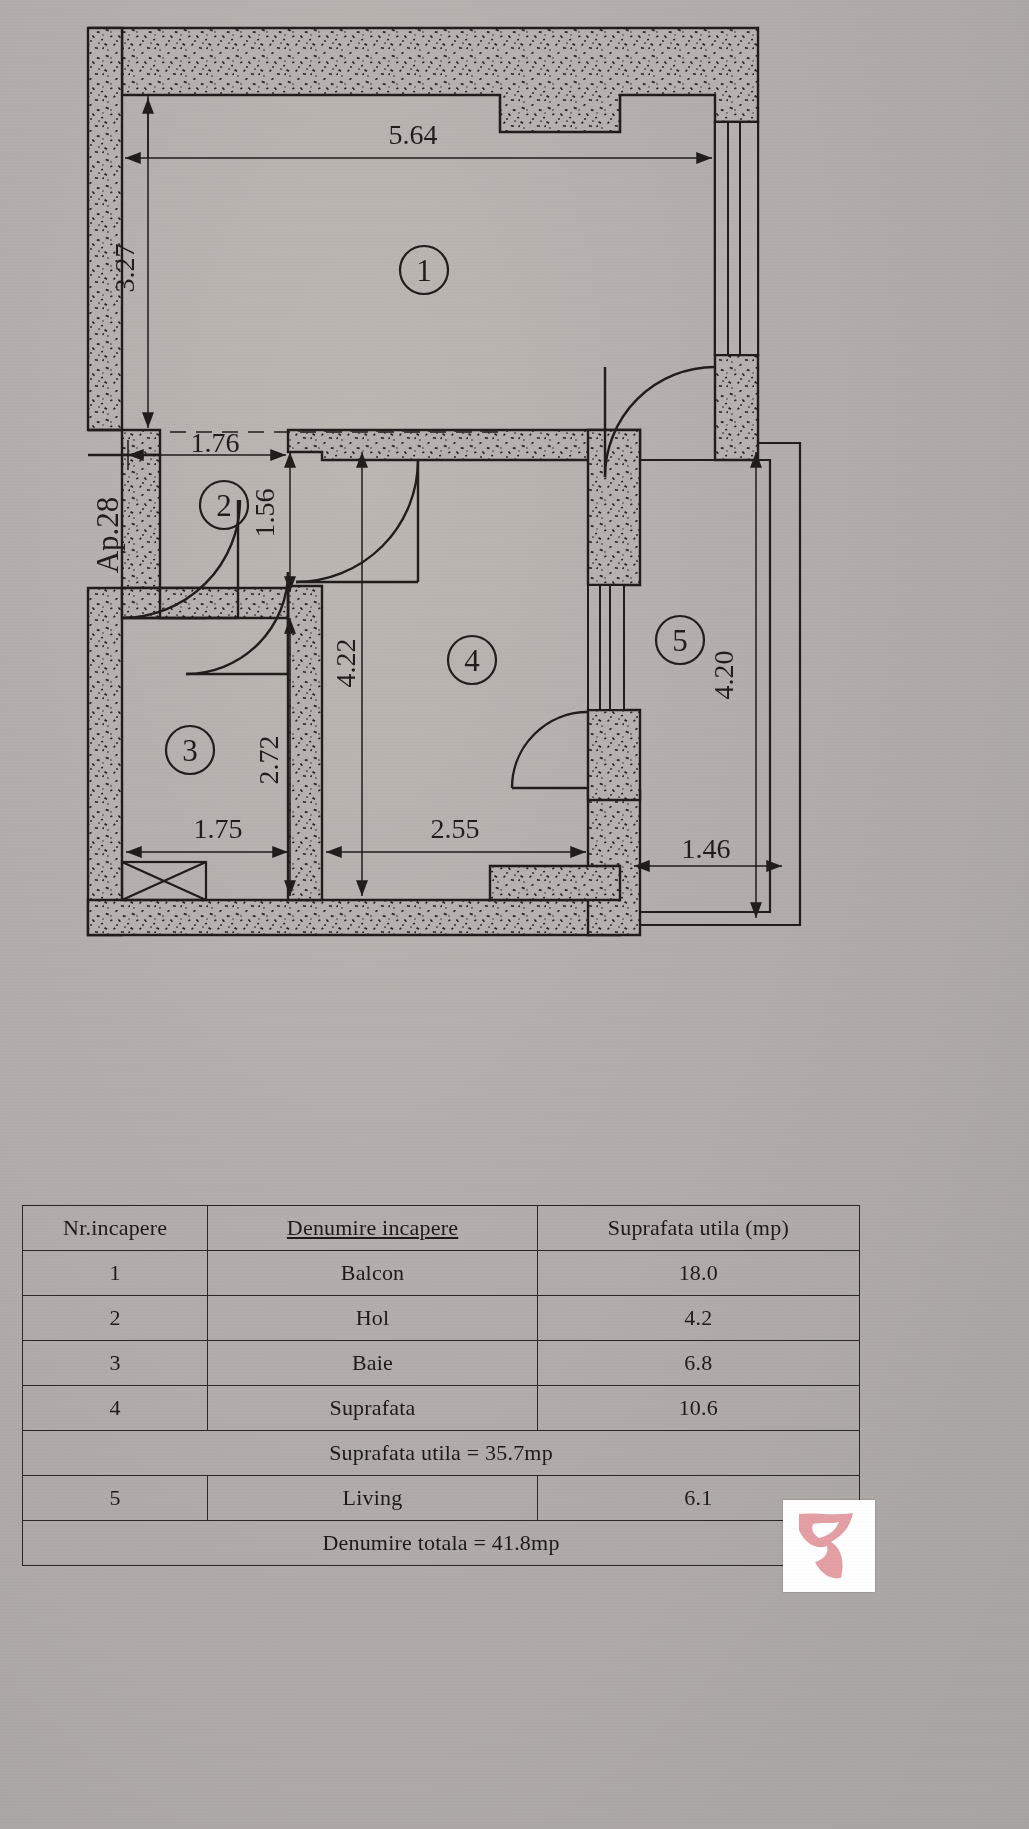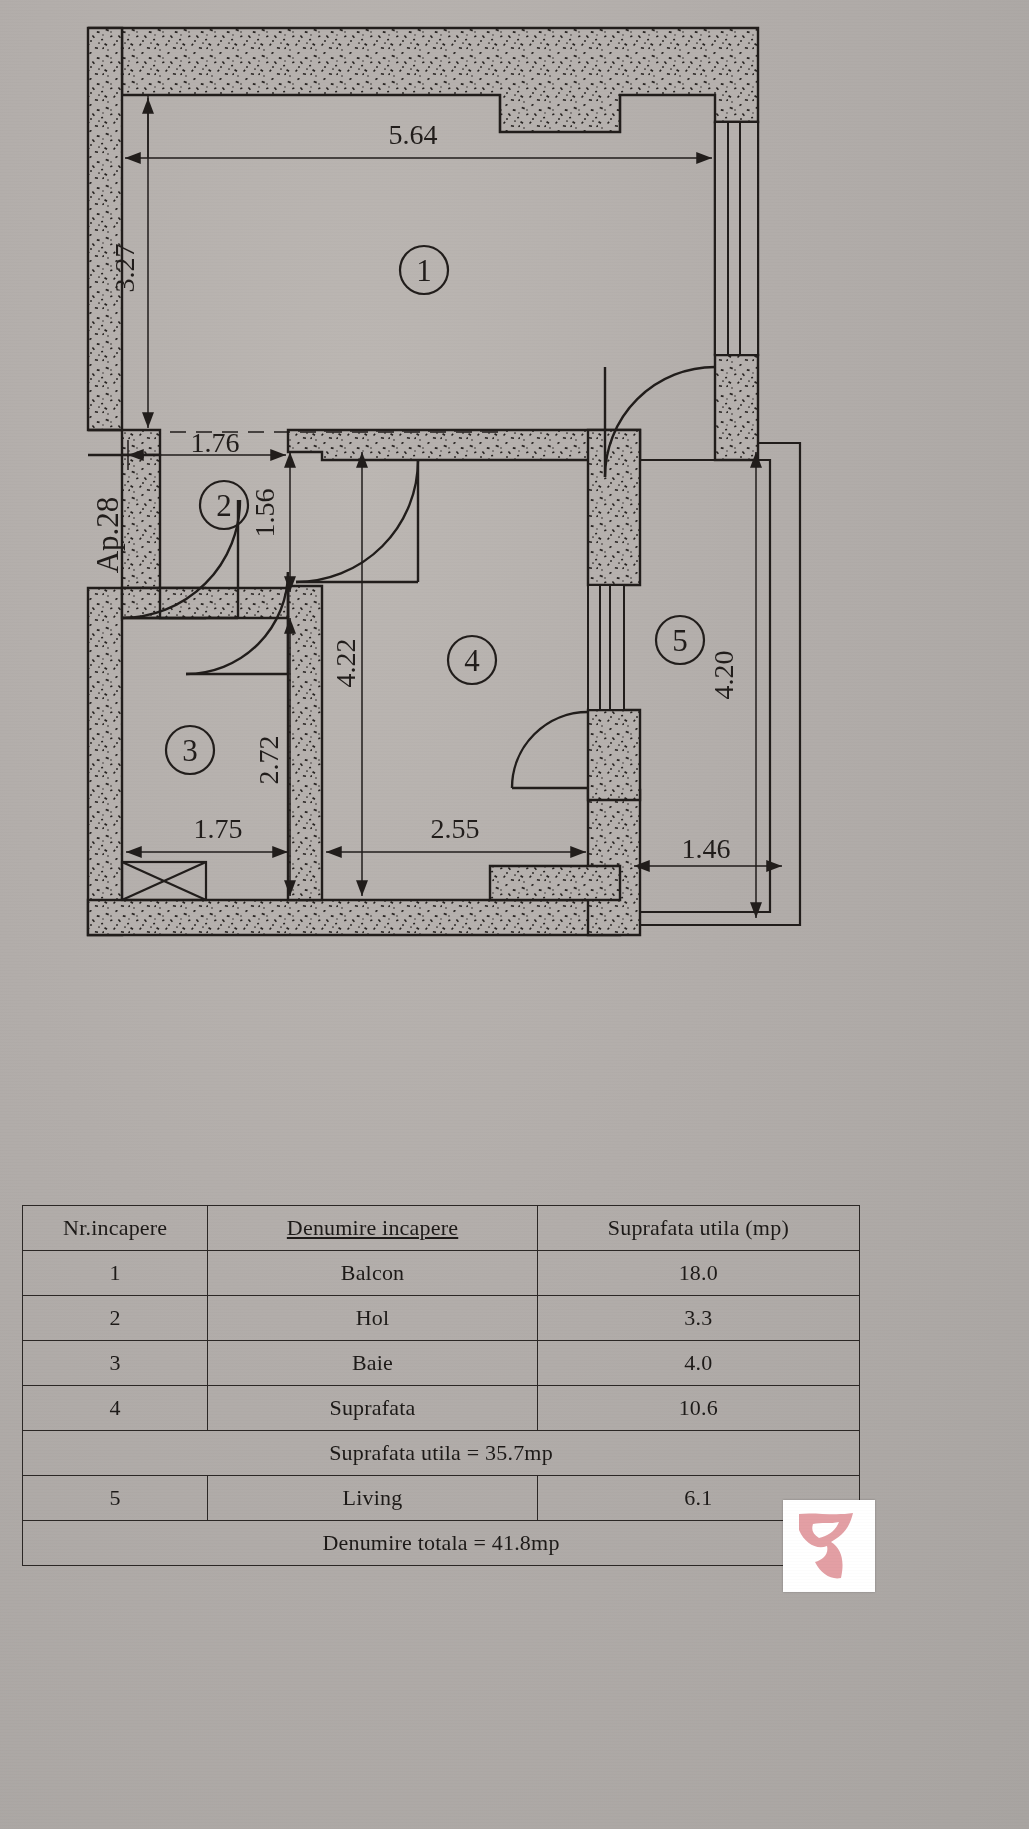--- a/index.html
+++ b/index.html
@@ -263,26 +263,26 @@
   </thead>
   <tbody>
     <tr>
       <td>1</td>
       <td>Balcon</td>
       <td>18.0</td>
     </tr>
     <tr>
       <td>2</td>
       <td>Hol</td>
-      <td>3.3</td>
+      <td>4.2</td>
     </tr>
     <tr>
       <td>3</td>
       <td>Baie</td>
-      <td>4.0</td>
+      <td>6.8</td>
     </tr>
     <tr>
       <td>4</td>
       <td>Suprafata</td>
       <td>10.6</td>
     </tr>
     <tr class="span-row">
       <td colspan="3">Suprafata utila = 35.7mp</td>
     </tr>
     <tr>

